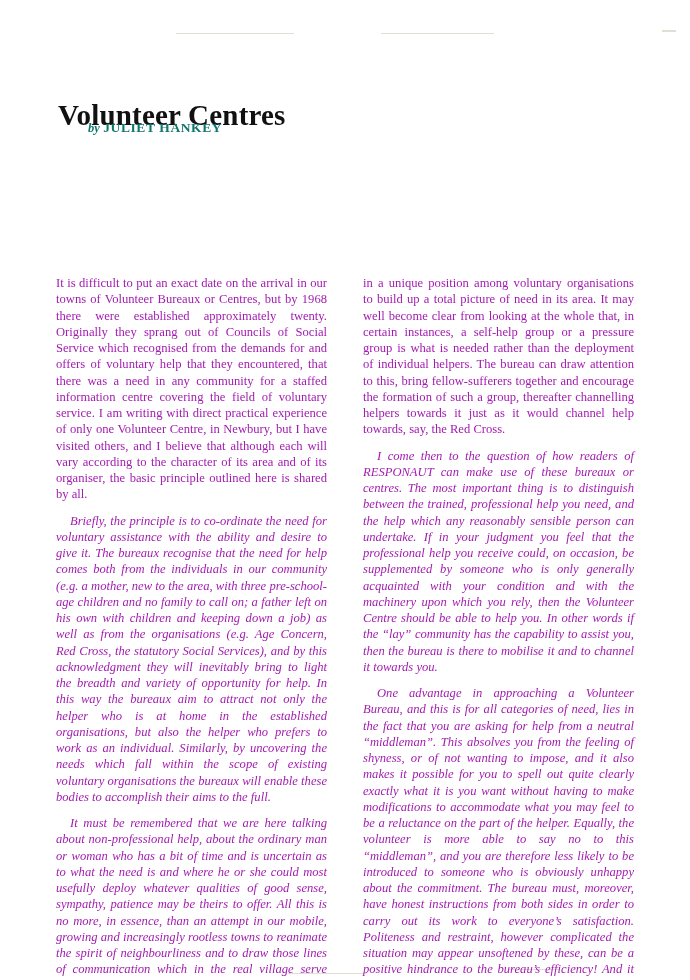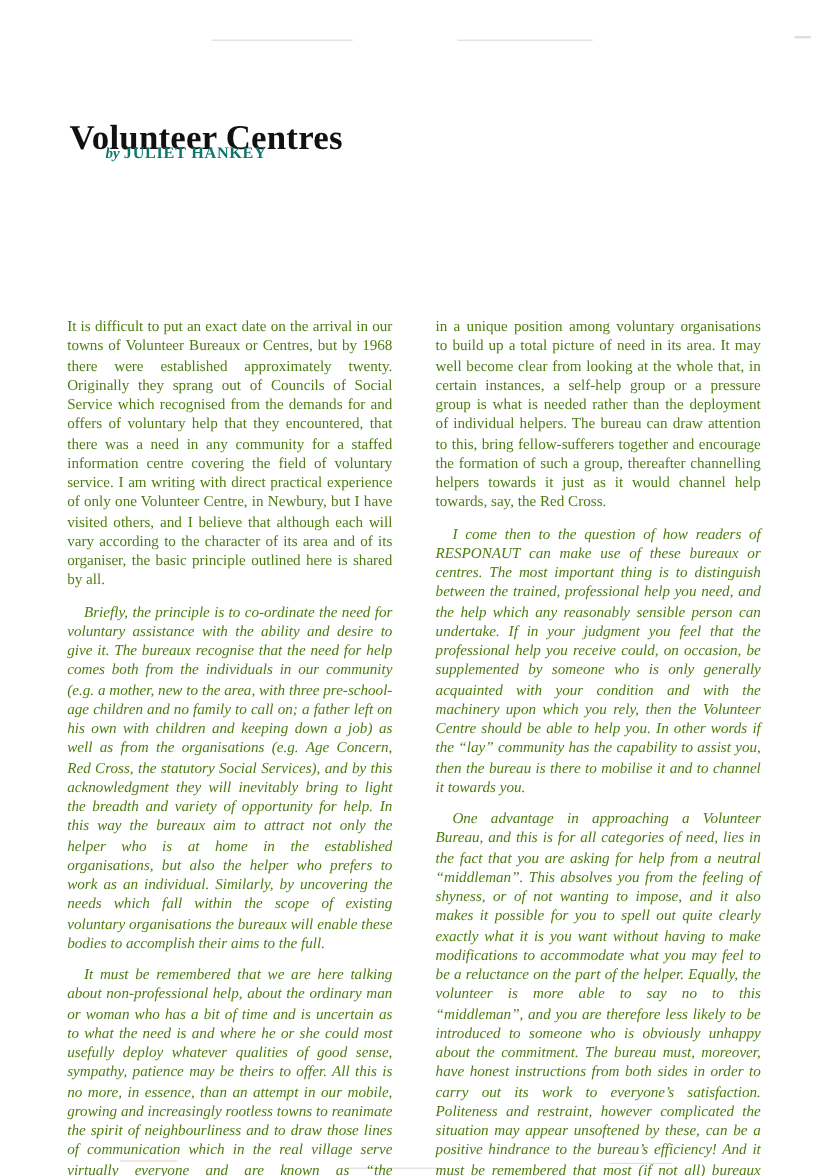--- a/index.html
+++ b/index.html
@@ -67,27 +67,27 @@
     left: 56px;
     top: 248px;
     width: 578px;
     display: flex;
     gap: 36px;
   }
   .col {
     width: 271px;
   }
   .col p {
-    margin: 0 0 0 0;
+    margin: 11px 0 0 0;
     font-size: 12.6px;
     line-height: 16.25px;
     text-align: justify;
     text-justify: inter-word;
     hyphens: manual;
-    color: #4d7c0f;
+    color: #a21caf;
   }
   .col p + p {
     margin-top: 10px;
   }
   .col p.indent {
     text-indent: 14px;
     font-style: italic;
   }
   .col p.noindent {
     text-indent: 0;

